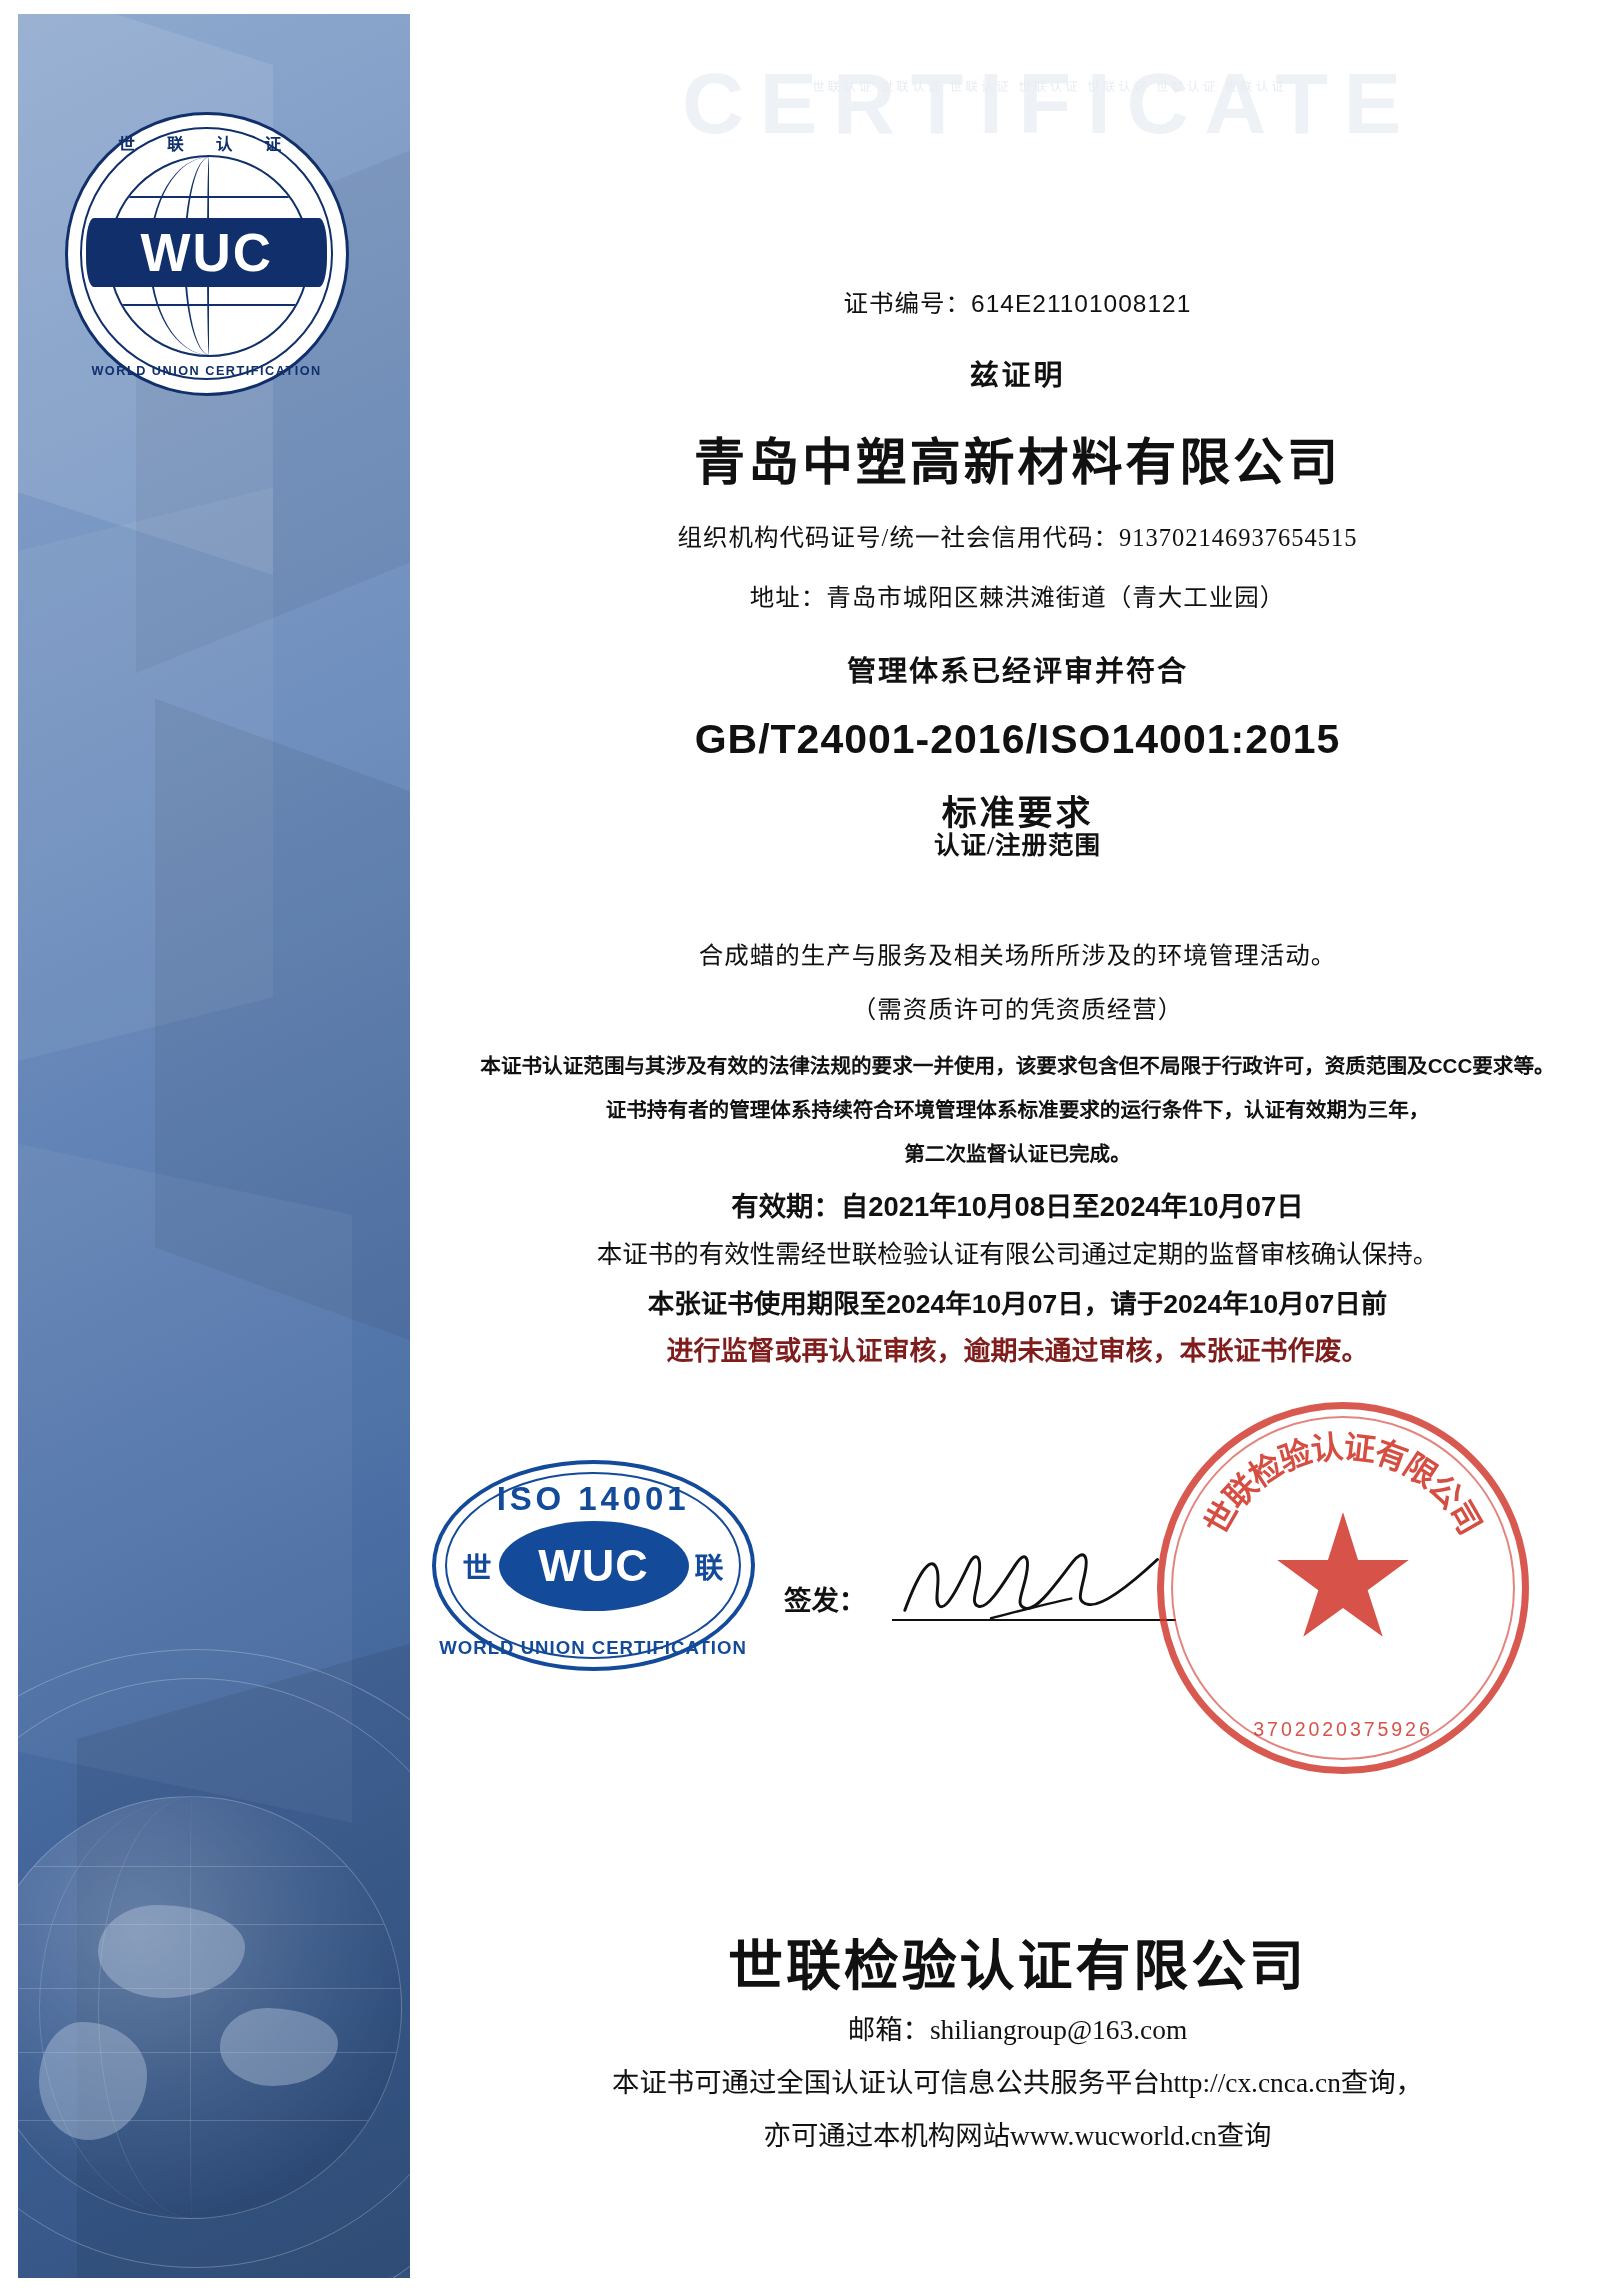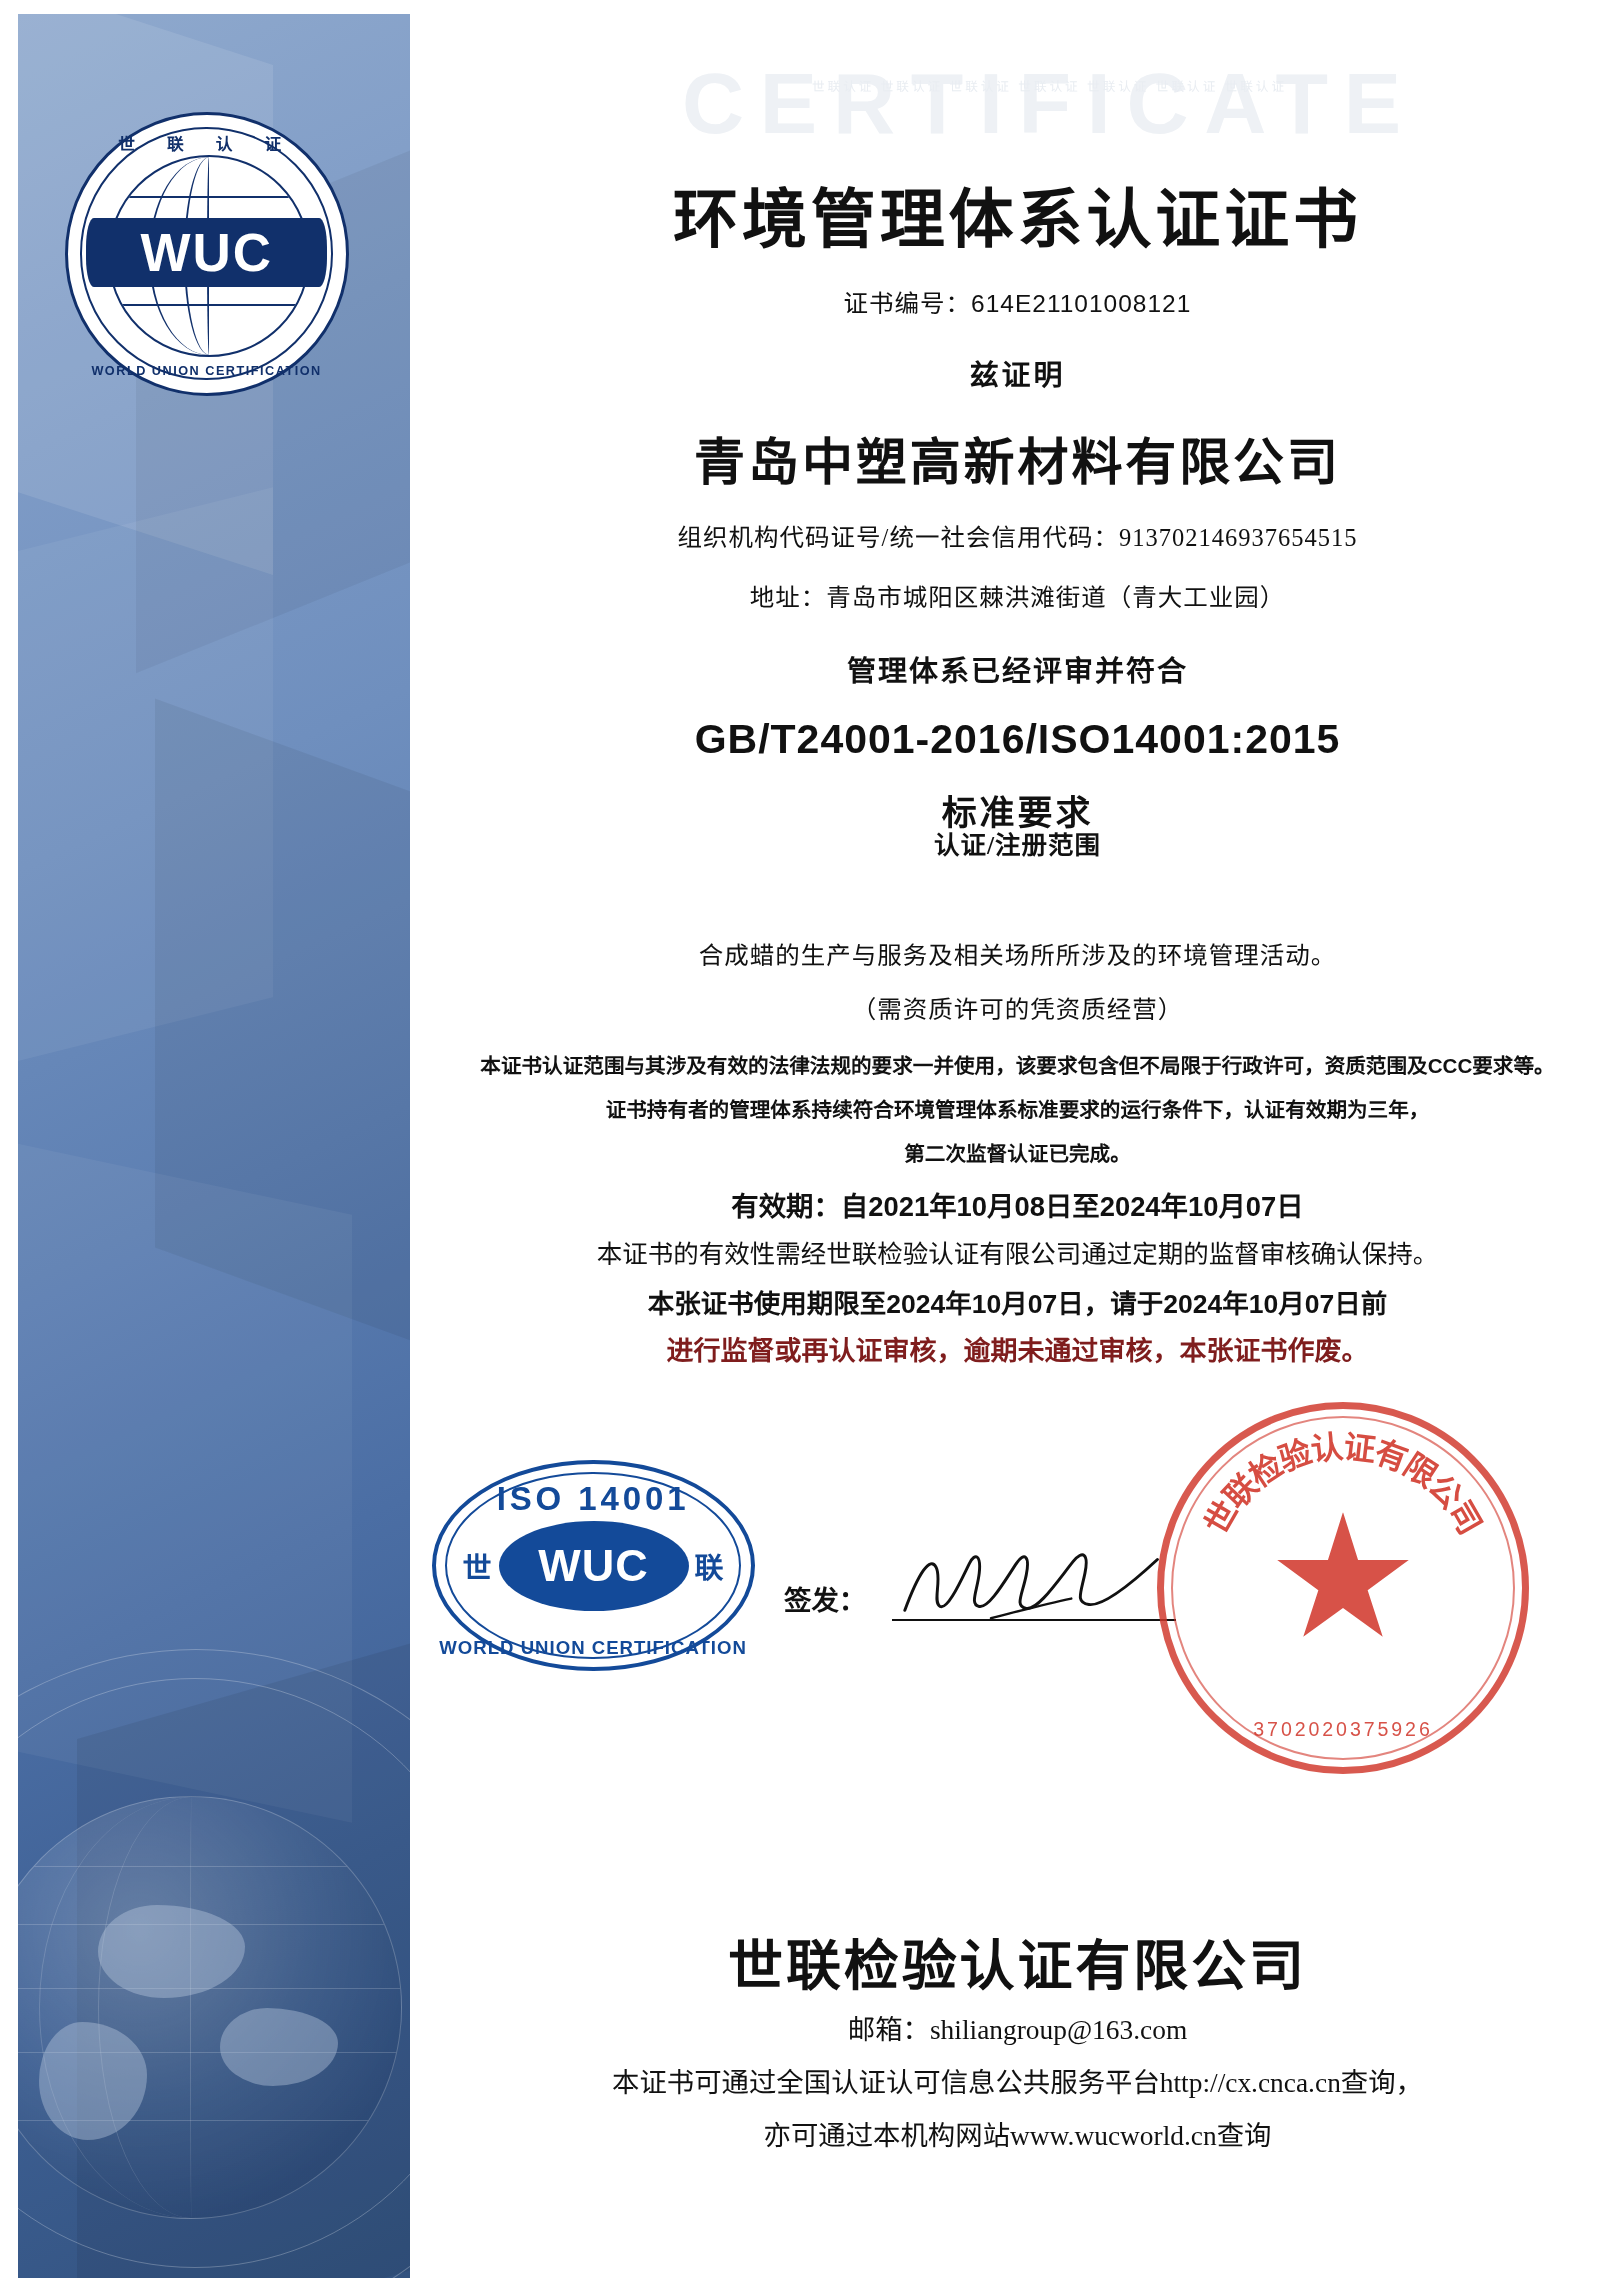--- a/index.html
+++ b/index.html
@@ -615,21 +615,20 @@
       <div class="wuc-band">WUC</div>
       <div class="bottom-en">WORLD UNION CERTIFICATION</div>
     </div>
   </div>
 
   <div id="main">
 
     <div id="watermark">CERTIFICATE</div>
     <div id="watermark-sub">世联认证 世联认证 世联认证 世联认证 世联认证 世联认证 世联认证</div>
 
-    <div id="title">环境管理体系认证证书</div>
     <div id="cert-no">证书编号：614E21101008121</div>
     <div id="hereby">兹证明</div>
     <div id="company">青岛中塑高新材料有限公司</div>
     <div id="org-code">组织机构代码证号/统一社会信用代码：913702146937654515</div>
     <div id="address">地址：青岛市城阳区棘洪滩街道（青大工业园）</div>
     <div id="reviewed">管理体系已经评审并符合</div>
     <div id="standard">GB/T24001-2016/ISO14001:2015</div>
     <div id="standard-req">标准要求</div>
     <div id="scope-label">认证/注册范围</div>
     <div id="scope-note">（需资质许可的凭资质经营）</div>

